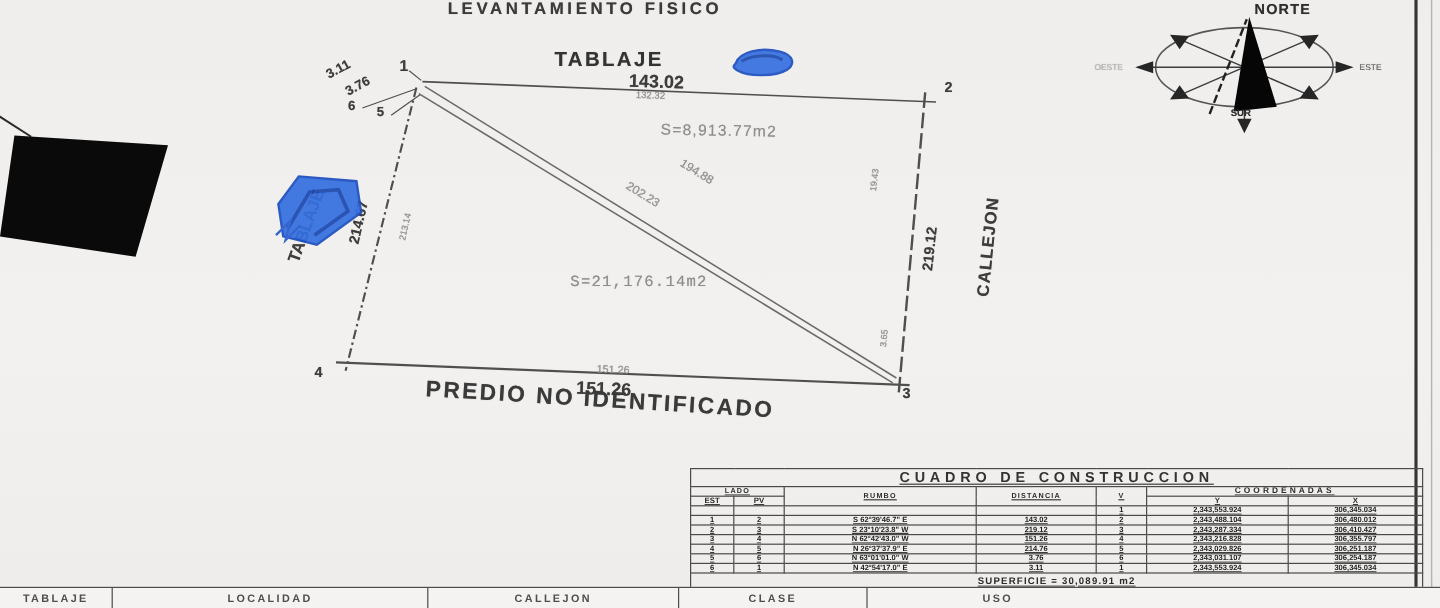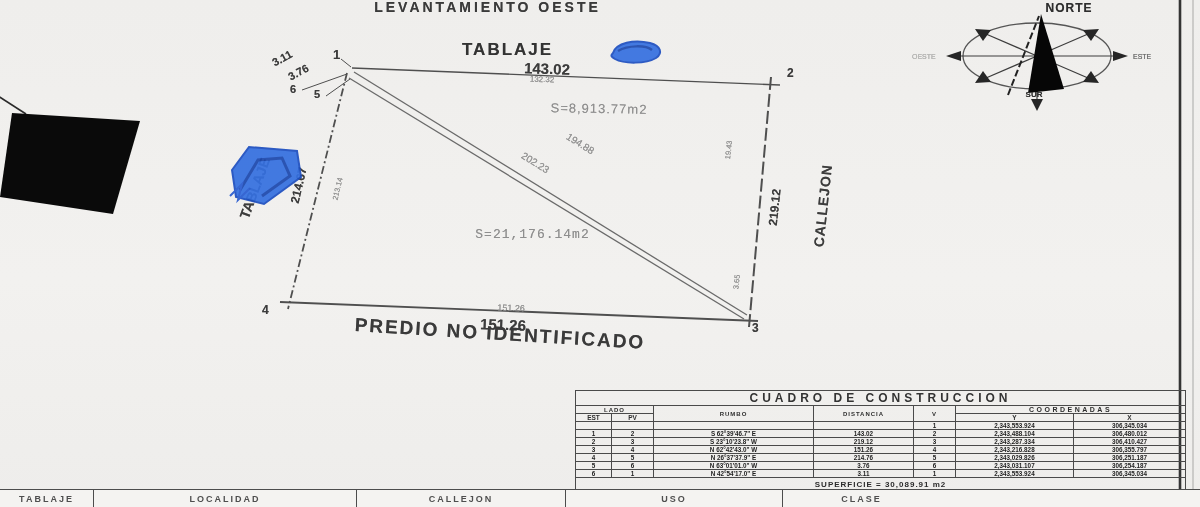--- a/index.html
+++ b/index.html
@@ -93,21 +93,21 @@
         <polygon points="1099,29 1083,30 1091,41"></polygon>
         <polygon points="975,83 983,71 991,82"></polygon>
         <polygon points="1099,83 1083,82 1091,71"></polygon>
         <polygon points="1031,99 1043,99 1037,111"></polygon>
       </g>
       <line x1="1008" y1="95" x2="1039" y2="16" stroke="#222" stroke-width="2" stroke-dasharray="7 3"></line>
       <polygon points="1041,14 1028,93 1064,89" fill="#060606"></polygon>
     </g>
   </svg>
 
-  <div class="abs lbl bold ctr" style="left:330px;top:0px;width:315px;font-size:14px;letter-spacing:3px;color:#3a3a3a;">LEVANTAMIENTO OESTE</div>
+  <div class="abs lbl bold ctr" style="left:330px;top:0px;width:315px;font-size:14px;letter-spacing:3px;color:#3a3a3a;">LEVANTAMIENTO FISICO</div>
 
   <div class="abs lbl bold" style="left:462px;top:41px;font-size:17px;letter-spacing:2px;color:#333;">TABLAJE</div>
 
   <div class="abs lbl bold" style="left:333px;top:48px;font-size:13px;">1</div>
   <div class="abs lbl bold" style="left:787px;top:67px;font-size:12px;">2</div>
   <div class="abs lbl bold" style="left:752px;top:322px;font-size:12px;">3</div>
   <div class="abs lbl bold" style="left:262px;top:304px;font-size:12px;">4</div>
   <div class="abs lbl bold" style="left:314px;top:89px;font-size:11px;">5</div>
   <div class="abs lbl bold" style="left:290px;top:84px;font-size:11px;">6</div>
 
@@ -134,21 +134,21 @@
 
   <div class="abs lbl ctr faint" style="left:486px;top:304px;width:50px;font-size:9px;transform:rotate(2deg);">151.26</div>
   <div class="abs lbl bold ctr" style="left:468px;top:317px;width:70px;font-size:15px;transform:rotate(2deg);">151.26</div>
   <div class="abs lbl bold ctr" style="left:295px;top:324px;width:410px;font-size:19px;letter-spacing:2px;color:#3a3a3a;transform:rotate(3.5deg);">PREDIO NO IDENTIFICADO</div>
 
   <div class="abs lbl bold ctr" style="left:1040px;top:2px;width:58px;font-size:12px;letter-spacing:1px;color:#2e2e2e;">NORTE</div>
   <div class="abs lbl bold ctr" style="left:1020px;top:91px;width:28px;font-size:8px;color:#2e2e2e;">SUR</div>
   <div class="abs lbl" style="left:1133px;top:53px;font-size:7px;color:#6b6b6b;">ESTE</div>
   <div class="abs lbl" style="left:912px;top:53px;font-size:7px;color:#c3c3c1;">OESTE</div>
 
-  <div class="abs" style="left:575px;top:390px;">
+  <div class="abs" style="left:575px;top:390px;text-decoration:underline;">
     <table class="cuadro">
       <colgroup>
         <col style="width:36px">
           <col style="width:42px">
           <col style="width:160px">
         <col style="width:100px">
           <col style="width:42px">
           <col style="width:118px">
           <col style="width:112px">
       </colgroup>
@@ -236,22 +236,22 @@
         <td class="t-sup" colspan="7">SUPERFICIE = 30,089.91 m2</td>
       </tr>
     </tbody>
       </table>
   </div>
 
   <div class="footer">
     <div class="cell" style="width:94px">TABLAJE</div>
     <div class="cell" style="width:263px">LOCALIDAD</div>
     <div class="cell" style="width:209px">CALLEJON</div>
+    <div class="cell" style="width:157px">CLASE</div>
     <div class="cell" style="width:217px">USO</div>
-    <div class="cell" style="width:157px">CLASE</div>
   </div>
 
   <svg class="abs" style="left:0;top:0;" width="1200" height="507" viewBox="0 0 1200 507">
     <g opacity="0.92">
       <path d="M613,53 C616,43 634,39 650,43 C661,46 663,53 656,58 C646,64 624,64 615,59 C610,56 611,55 613,53 Z" fill="#3570e0" stroke="#1e4fc0" stroke-width="2"></path>
       <path d="M618,51 C628,45 646,45 652,50" fill="none" stroke="#1d49ae" stroke-width="2.5"></path>
     </g>
     <g opacity="0.93">
       <path d="M232,170 L249,147 L297,151 L301,177 L264,204 L236,197 Z" fill="#3570e0" stroke="#1e4fc0" stroke-width="2"></path>
       <path d="M240,190 L258,160 L282,158 L290,176 L262,196" fill="none" stroke="#1d49ae" stroke-width="3"></path>

